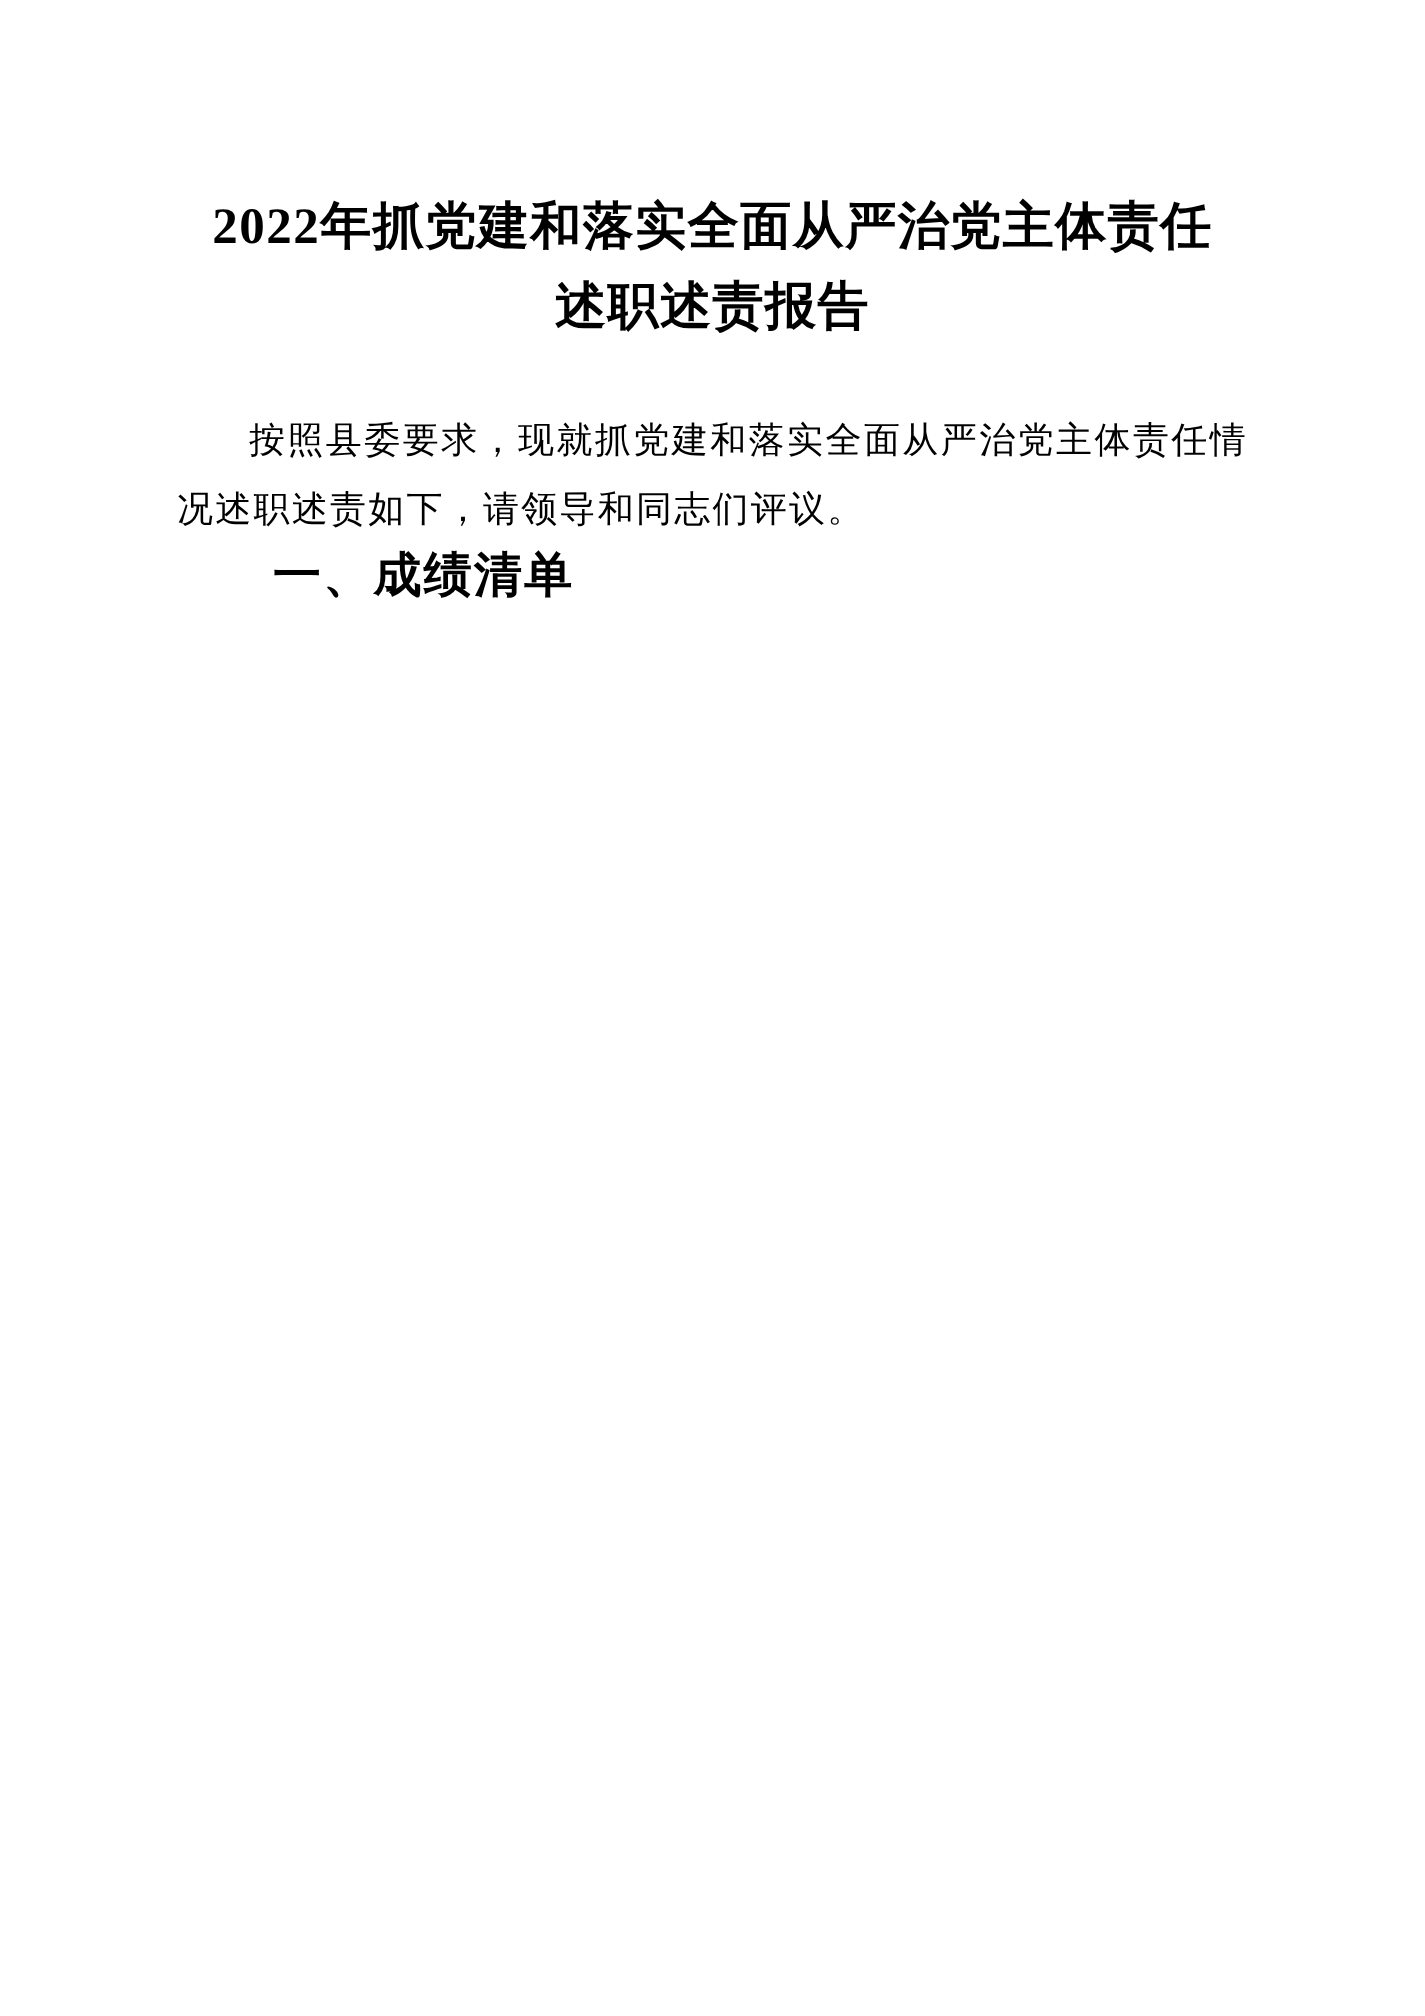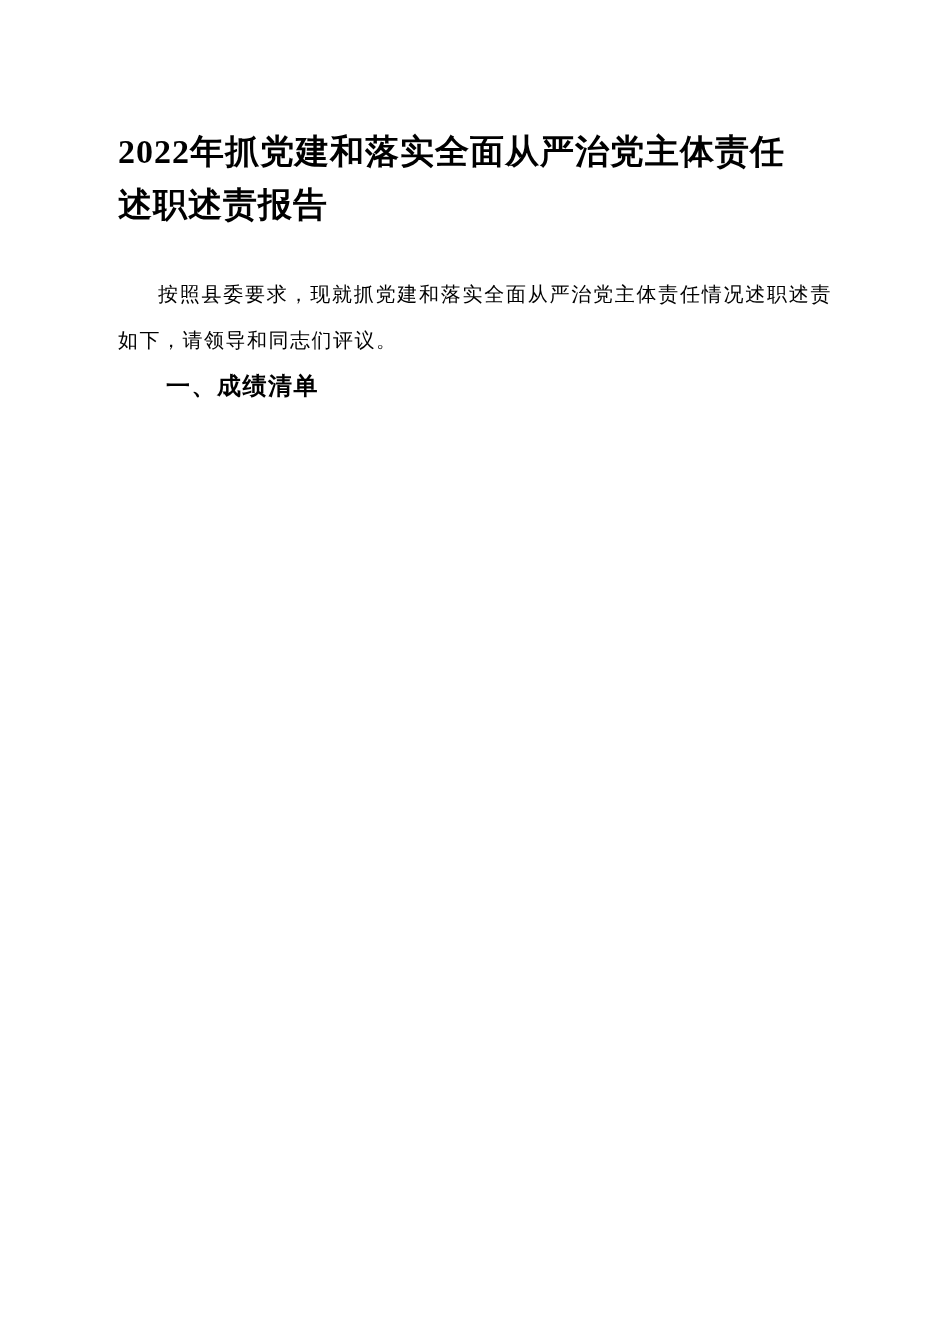--- a/index.html
+++ b/index.html
@@ -19,41 +19,42 @@
     padding: 126px 118px 0 118px;
     background: #ffffff;
     color: #000000;
     font-family: "Liberation Serif", "DejaVu Serif", serif;
   }
   .title {
     margin: 0 0 40px 0;
     font-size: 34px;
     line-height: 1.55;
     font-weight: bold;
+    text-align: center;
     letter-spacing: 1px;
   }
   .title-line {
     display: block;
   }
   .para {
     margin: 0;
-    font-size: 20px;
+    font-size: 24px;
     line-height: 46px;
     text-align: justify;
     text-indent: 2em;
     letter-spacing: 1.5px;
   }
   .section-heading {
     margin: 0;
-    font-size: 24px;
+    font-size: 32px;
     line-height: 46px;
     font-weight: bold;
     text-indent: 2em;
     letter-spacing: 1.5px;
-    font-family: Liberation Sans, sans-serif;
+    font-family: Liberation Mono, monospace;
   }
 </style>
 </head>
 <body>
 
 <div class="page">
   <h1 class="title">
     <span class="title-line">2022年抓党建和落实全面从严治党主体责任</span>
     <span class="title-line">述职述责报告</span>
   </h1>

